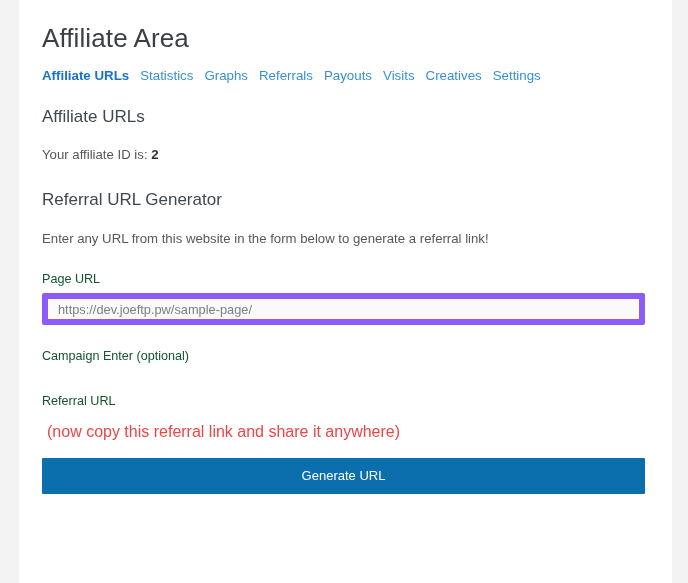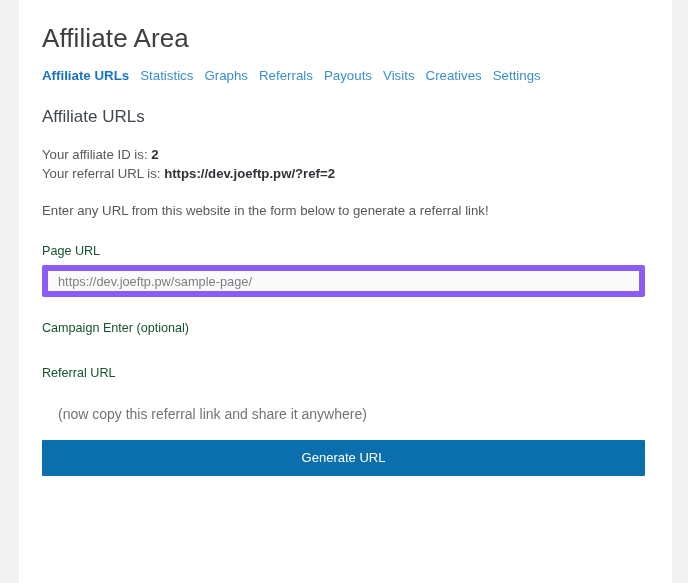--- a/index.html
+++ b/index.html
@@ -117,23 +117,23 @@
     border-radius: 2px;
     padding: 0 10px;
     font-family: "Liberation Sans", "DejaVu Sans", sans-serif;
     font-size: 12.8px;
     color: #7b7f84;
     outline: none;
   }
   .text-input::placeholder { color: #7b7f84; opacity: 1; }
 
   .helper-text {
-    font-size: 14px;
-    color: #737373;
-    margin: 16px;
+    font-size: 16px;
+    color: #ef4444;
+    margin: 5px;
     padding-top: 9px;
     line-height: 16px;
   }
 
   .generate-button {
     display: block;
     box-sizing: border-box;
     width: 603px;
     height: 36px;
     margin-top: 18px;
@@ -161,25 +161,22 @@
       <li><a class="tab-link is-active" href="#">Affiliate URLs</a></li><li><a class="tab-link" href="#">Statistics</a></li><li><a class="tab-link" href="#">Graphs</a></li><li><a class="tab-link" href="#">Referrals</a></li><li><a class="tab-link" href="#">Payouts</a></li><li><a class="tab-link" href="#">Visits</a></li><li><a class="tab-link" href="#">Creatives</a></li><li><a class="tab-link" href="#">Settings</a></li>
     </ul>
 
     <h2 class="section-heading">Affiliate URLs</h2>
 
     <p class="meta-line first">
       <span>Your affiliate ID is:</span>
       <b>2</b>
     </p>
 
-    <p class="meta-line">
-      <span>Your referral URL is:</span>
-      <b>https://dev.joeftp.pw/?ref=2</b>
-    </p>
 
+    <h2 class="section-heading tight">Referral URL Generator</h2>
 
     <p class="intro-text">Enter any URL from this website in the form below to generate a referral link!</p>
 
     <form>
 
       <div class="form-block">
         <label class="field-label">Page URL</label>
         <input class="text-input" type="text" placeholder="https://dev.joeftp.pw/sample-page/" value="https://dev.joeftp.pw/sample-page/" style="">
       </div>
 

